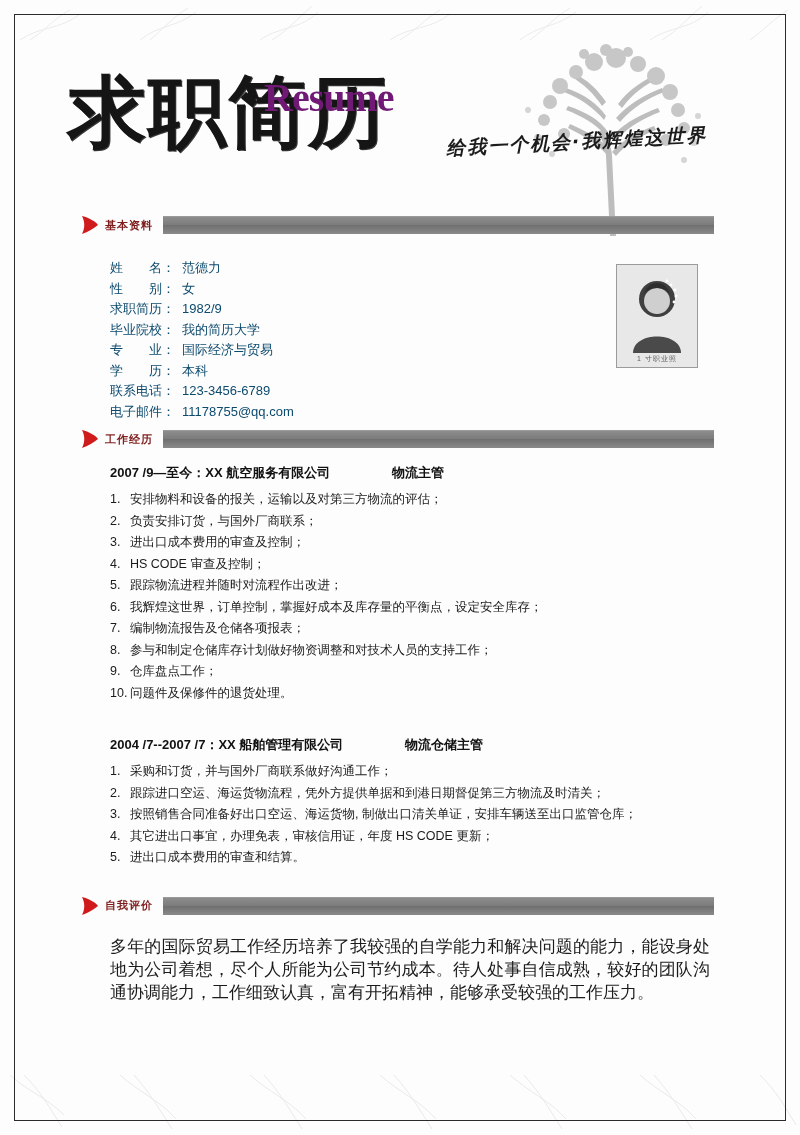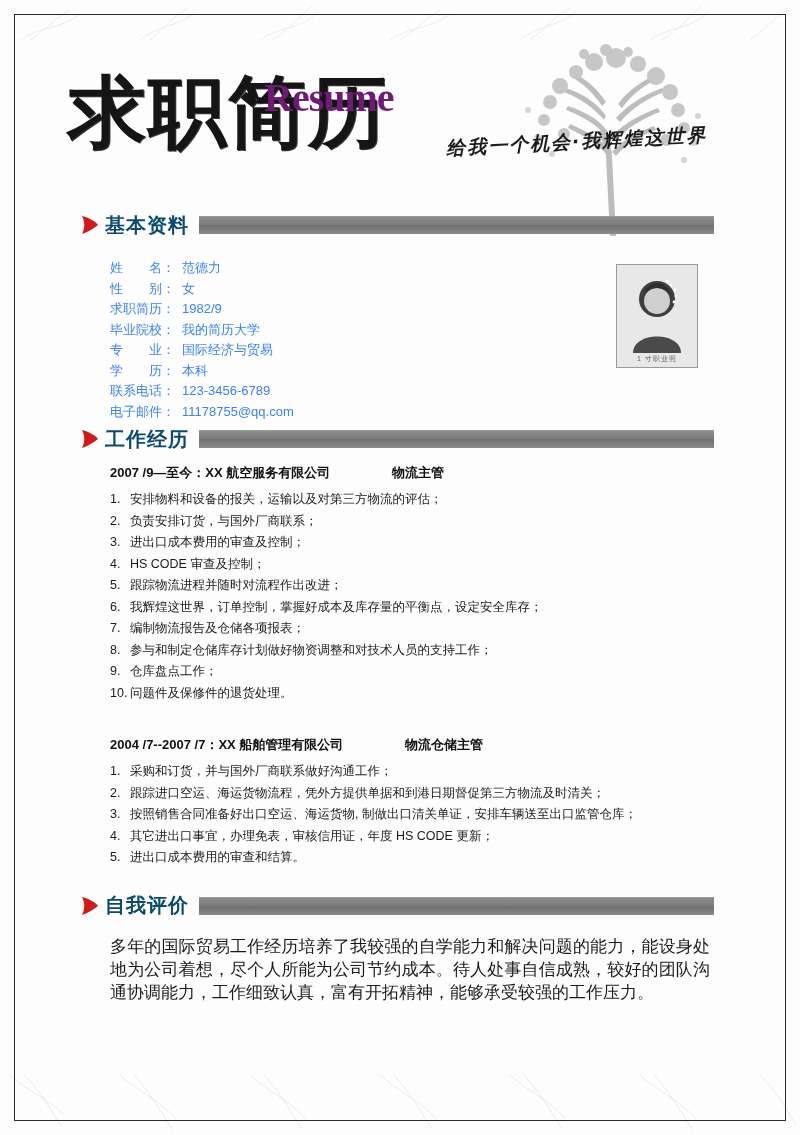--- a/index.html
+++ b/index.html
@@ -118,23 +118,23 @@
   .flag {
     width: 16px;
     height: 18px;
     margin-left: 68px;
     margin-right: 7px;
     flex: none;
     position: relative;
   }
   .flag svg { display: block; }
   .section-title {
-    font-size: 20px;
+    font-size: 11px;
     font-weight: bold;
-    color: #0c4a6e;
+    color: #7f1d1d;
     white-space: nowrap;
     letter-spacing: 1px;
     z-index: 2;
   }
   .bar {
     margin-left: 10px;
     flex: 1 1 auto;
     height: 17px;
     margin-right: 72px;
     background: linear-gradient(to bottom, #8d8d8d 0%, #7c7c7c 45%, #6e6e6e 46%, #8a8a8a 100%);
@@ -144,21 +144,21 @@
   
   .basic {
     position: relative;
     padding: 22px 0 6px 0;
     min-height: 150px;
   }
   .info-list {
     margin-left: 96px;
     font-size: 13px;
     line-height: 20.5px;
-    color: #3b82f6;
+    color: #0c4a6e;
   }
   .info-row {
     white-space: nowrap;
   }
   .info-label {
     display: inline-block;
     min-width: 72px;
   }
   .photo {
     position: absolute;

